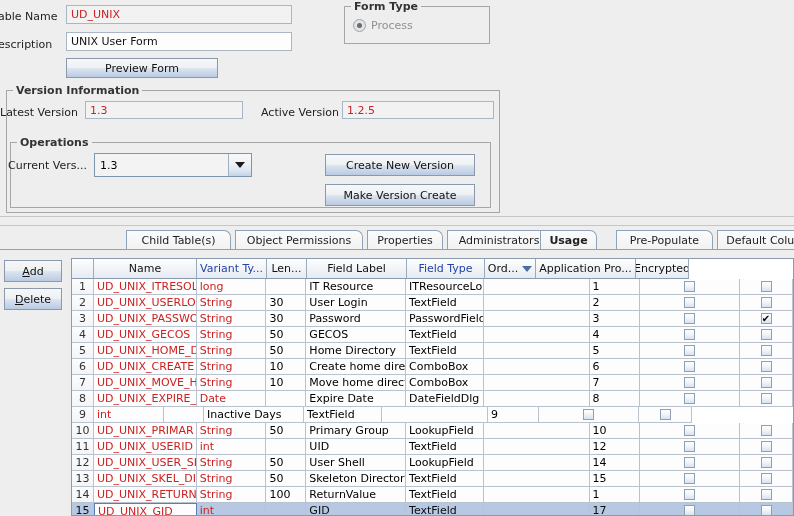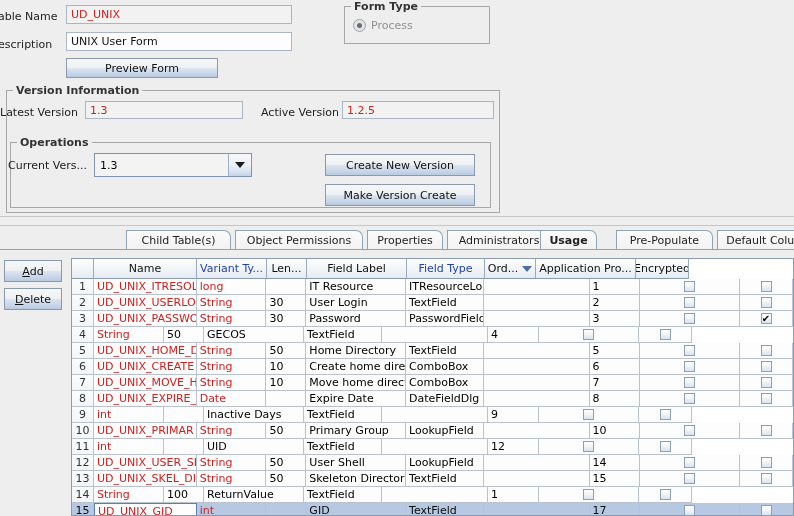--- a/index.html
+++ b/index.html
@@ -368,20 +368,21 @@
           <div class="td" style="width: 51px;">3</div>
           <div class="td center" style="width: 100px;">
             <span class="cb"></span>
           </div>
           <div class="td center" style="width: 53px;">
             <span class="cb">✔</span>
           </div>
         </div>
         <div class="trow">
           <div class="td num" style="width: 22px;">4</div>
+          <div class="td red" style="width: 103px;">UD_UNIX_GECOS</div>
           <div class="td red" style="width: 70px;">String</div>
           <div class="td" style="width: 40px;">50</div>
           <div class="td" style="width: 100px;">GECOS</div>
           <div class="td" style="width: 78px;">TextField</div>
           <div class="td" style="width: 106px;"></div>
           <div class="td" style="width: 51px;">4</div>
           <div class="td center" style="width: 100px;">
             <span class="cb"></span>
           </div>
           <div class="td center" style="width: 53px;">
@@ -478,20 +479,21 @@
           <div class="td" style="width: 51px;">10</div>
           <div class="td center" style="width: 100px;">
             <span class="cb"></span>
           </div>
           <div class="td center" style="width: 53px;">
             <span class="cb"></span>
           </div>
         </div>
         <div class="trow">
           <div class="td num" style="width: 22px;">11</div>
+          <div class="td red" style="width: 103px;">UD_UNIX_USERID</div>
           <div class="td red" style="width: 70px;">int</div>
           <div class="td" style="width: 40px;"></div>
           <div class="td" style="width: 100px;">UID</div>
           <div class="td" style="width: 78px;">TextField</div>
           <div class="td" style="width: 106px;"></div>
           <div class="td" style="width: 51px;">12</div>
           <div class="td center" style="width: 100px;">
             <span class="cb"></span>
           </div>
           <div class="td center" style="width: 53px;">
@@ -525,20 +527,21 @@
           <div class="td" style="width: 51px;">15</div>
           <div class="td center" style="width: 100px;">
             <span class="cb"></span>
           </div>
           <div class="td center" style="width: 53px;">
             <span class="cb"></span>
           </div>
         </div>
         <div class="trow">
           <div class="td num" style="width: 22px;">14</div>
+          <div class="td red" style="width: 103px;">UD_UNIX_RETURN</div>
           <div class="td red" style="width: 70px;">String</div>
           <div class="td" style="width: 40px;">100</div>
           <div class="td" style="width: 100px;">ReturnValue</div>
           <div class="td" style="width: 78px;">TextField</div>
           <div class="td" style="width: 106px;"></div>
           <div class="td" style="width: 51px;">1</div>
           <div class="td center" style="width: 100px;">
             <span class="cb"></span>
           </div>
           <div class="td center" style="width: 53px;">

